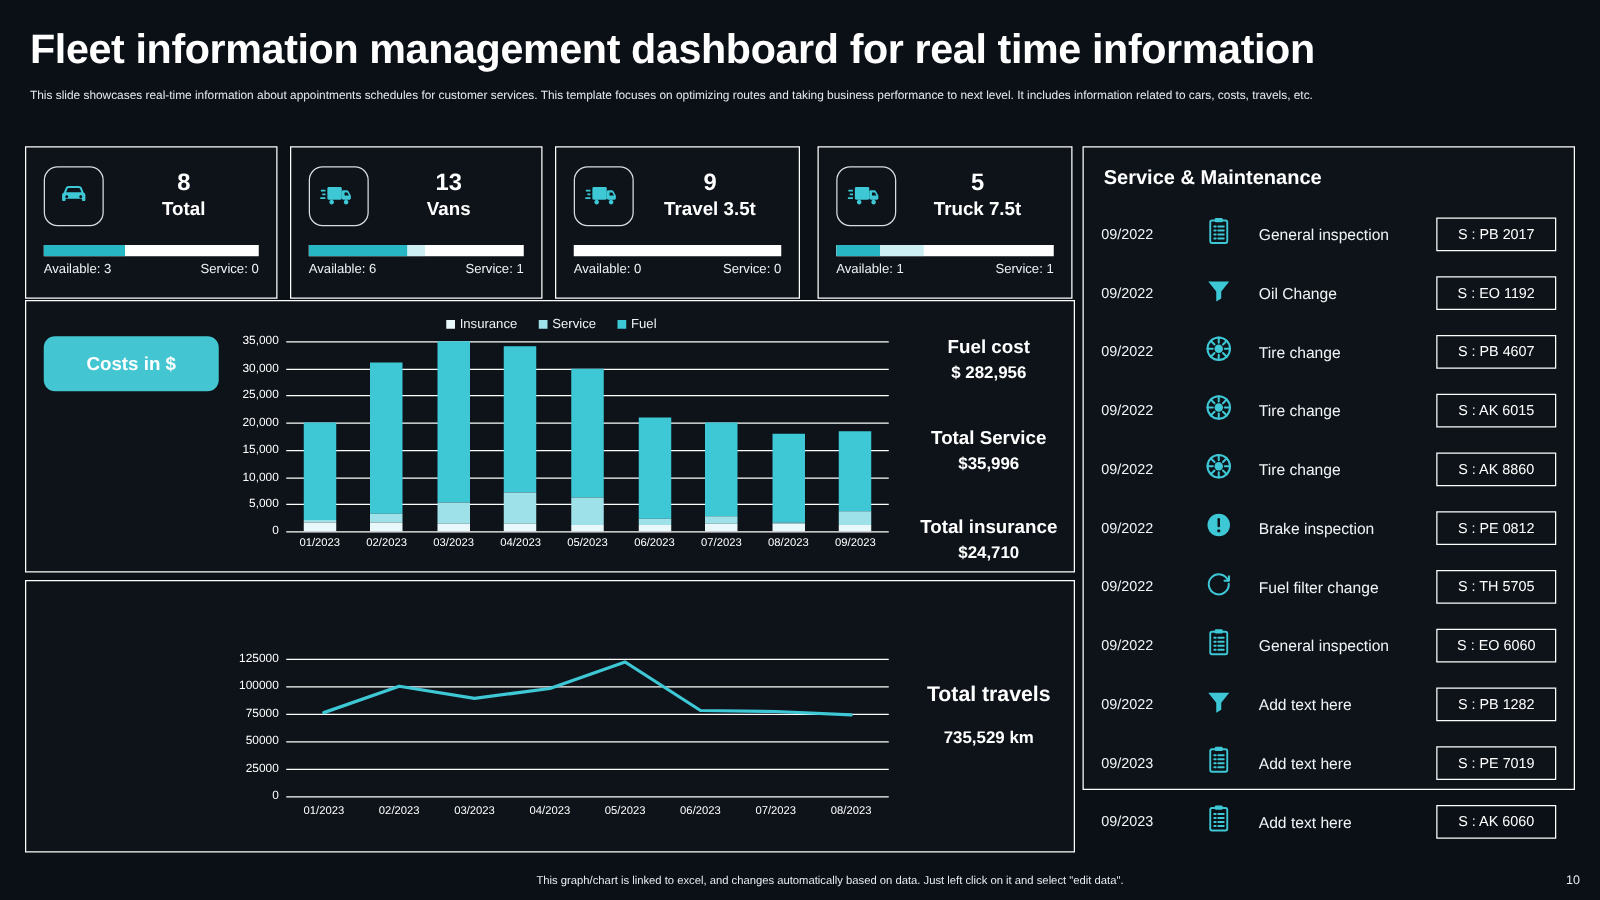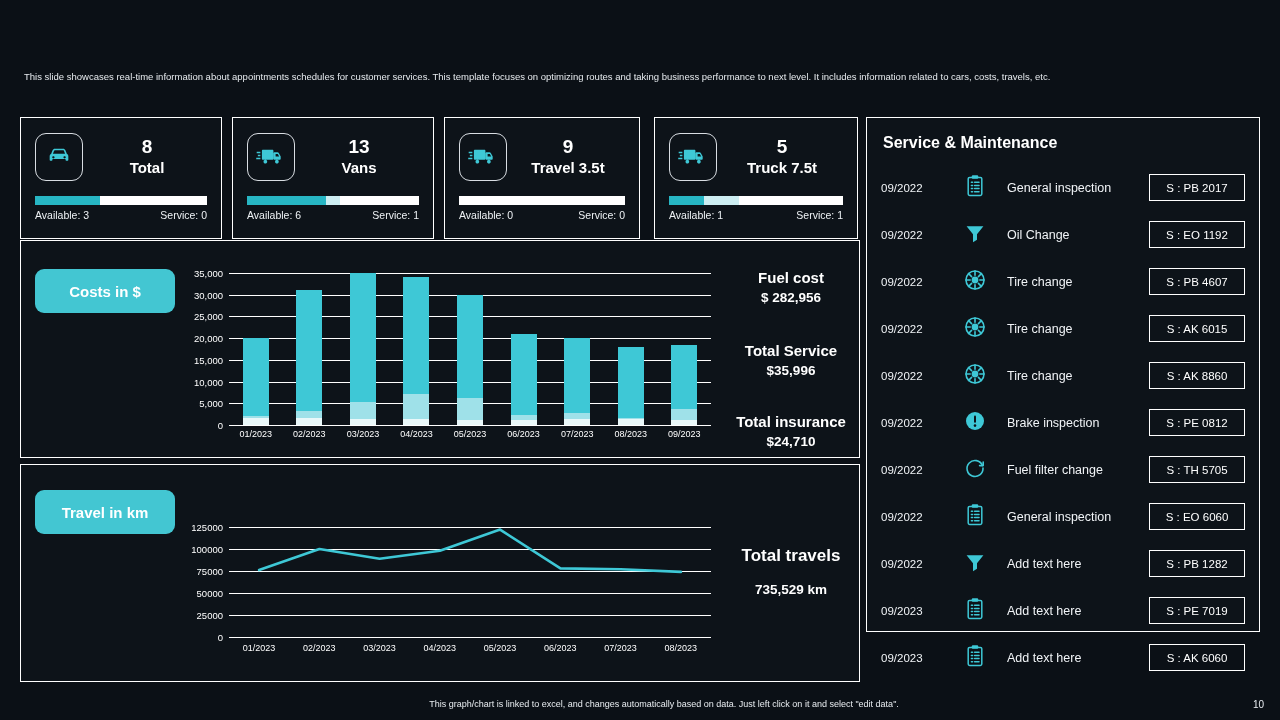--- a/index.html
+++ b/index.html
@@ -96,20 +96,21 @@
     position: absolute; left: 0; right: 0; top: 699px; text-align: center;
     font-size: 9px; color: #e8ecf0; margin-left: 48px;
   }
   .pagenum { position: absolute; right: 16px; top: 699px; font-size: 10px; color: #e8ecf0; }
 </style>
 </head>
 <body>
 
 <div class="slide">
 
+  <div class="title">Fleet information management dashboard for real time information</div>
   <div class="subtitle">This slide showcases real-time information about appointments schedules for customer services. This template focuses on optimizing routes and taking business performance to next level. It includes information related to cars, costs, travels, etc.</div>
 
   <div id="kpi-container">
       <div class="panel kpi" style="left: 20px; top: 117px; width: 202px;">
         <div class="kpi-top">
           <div class="kpi-iconbox">
             <span class=""><svg width="28" height="28" viewBox="0 0 24 24" fill="#3ec8d6">
                 <path d="M5.2 11.2l1.3-3.3C6.8 7.1 7.6 6.6 8.5 6.6h7c.9 0 1.7.5 2 1.3l1.3 3.3c.7.3 1.2 1 1.2 1.8v3.1c0 .5-.4.9-.9.9h-.6c-.5 0-.9-.4-.9-.9v-.7H6.4v.7c0 .5-.4.9-.9.9h-.6c-.5 0-.9-.4-.9-.9V13c0-.8.5-1.5 1.2-1.8zm1.6-.3h10.4l-1-2.5c-.1-.3-.4-.4-.7-.4h-7c-.3 0-.6.2-.7.4l-1 2.5zm.4 2.1c-.6 0-1 .4-1 1s.4 1 1 1 1-.4 1-1-.4-1-1-1zm9.6 0c-.6 0-1 .4-1 1s.4 1 1 1 1-.4 1-1-.4-1-1-1z"></path>
               </svg></span>
           </div>
@@ -191,20 +192,25 @@
         <div class="kpi-foot">
           <span>Available: 1</span>
           <span>Service: 1</span>
         </div>
       </div>
     </div>
 
   <div class="panel" style="left:20px; top:240px; width:840px; height:218px;">
     <div class="badge" style="left:14px; top:28px; width:140px; height:44px;">Costs in $</div>
 
+    <div class="legend" style="position:absolute; left:180px; top:12px; width:480px;">
+      <span><span class="sw" style="background:#e9f8fa"></span><i>Insurance</i></span>
+      <span><span class="sw" style="background:#9fe1e9"></span><i>Service</i></span>
+      <span><span class="sw" style="background:#3ec8d6"></span><i>Fuel</i></span>
+    </div>
 
     <div class="chart-wrap" style="left:160px; top:32px; width:530px; height:170px;">
       <div class="plot" id="bar-plot" style="width:530px; height:152px;">
         <div class="ylabels" id="bar-ylabels">
             <div style="top: 152px;">0</div>
             <div style="top: 130.286px;">5,000</div>
             <div style="top: 108.571px;">10,000</div>
             <div style="top: 86.8571px;">15,000</div>
             <div style="top: 65.1429px;">20,000</div>
             <div style="top: 43.4286px;">25,000</div>
@@ -310,21 +316,20 @@
         <div class="tot-v">$35,996</div>
       </div>
       <div style="margin-top:30px;">
         <div class="tot-h">Total insurance</div>
         <div class="tot-v">$24,710</div>
       </div>
     </div>
   </div>
 
   <div class="panel" style="left:20px; top:464px; width:840px; height:218px;">
-    <div class="badge" style="left:14px; top:25px; width:140px; height:44px;">Travel in km</div>
 
     <div class="chart-wrap" style="left:160px; top:62px; width:530px; height:130px;">
       <div class="plot" id="line-plot" style="width:530px; height:110px;">
         <div class="ylabels" id="line-ylabels">
             <div style="top: 110px;">0</div>
             <div style="top: 88px;">25000</div>
             <div style="top: 66px;">50000</div>
             <div style="top: 44px;">75000</div>
             <div style="top: 22px;">100000</div>
             <div style="top: 0px;">125000</div>

